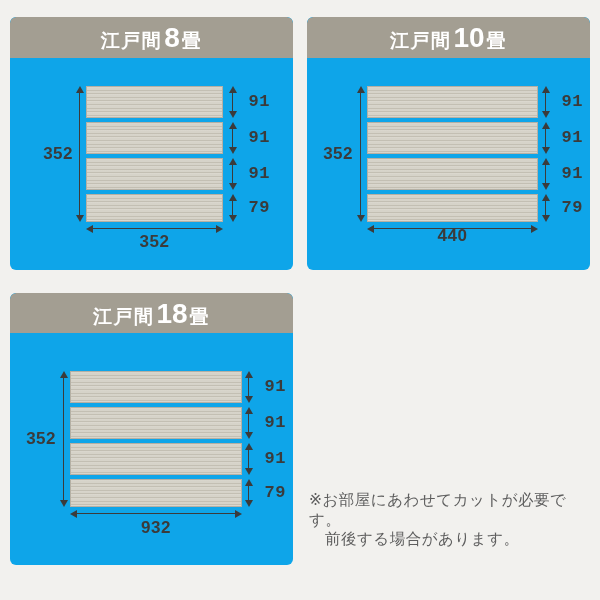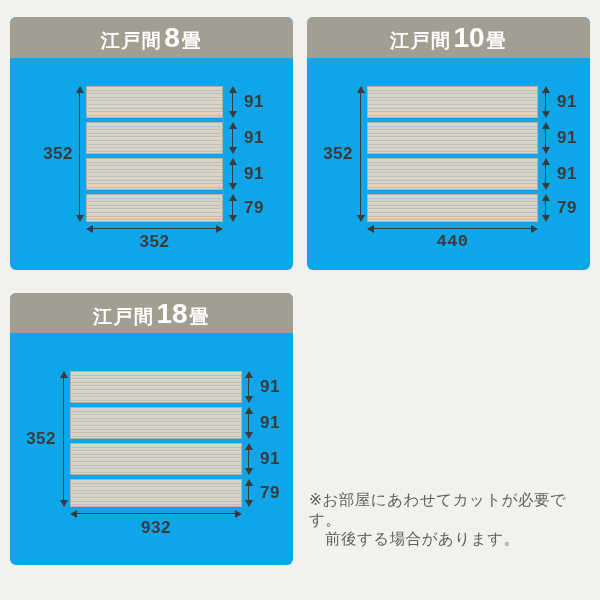--- a/index.html
+++ b/index.html
@@ -71,21 +71,21 @@
     border-left:7px solid #3b3b3b;
   }
   .dim {
     position:absolute;
     color:#3b3b3b;
     font-size:17px;
     font-weight:bold;
     line-height:20px;
     letter-spacing:0.5px;
   }
-  .dim.r { text-align:center; width:32px; }
+  .dim.r { text-align:right; width:32px;font-family:Liberation Mono, monospace; }
   .dim.l { text-align:right; }
   .dim.b { text-align:center; }
   .notes {
     position:absolute;
     left:309px;
     top:490px;
     width:285px;
     color:#5e5e5e;
     font-size:15.5px;
     line-height:19.5px;
@@ -173,21 +173,21 @@
         <span class="shaft"></span>
       </div>
     <div class="dim r" style="left:244px; top:75px;">91</div>
     <div class="dim r" style="left:244px; top:111px;">91</div>
     <div class="dim r" style="left:244px; top:147px;">91</div>
     <div class="dim r" style="left:244px; top:181px;">79</div>
 
     <div class="harrow" style="left:60px; top:207px; width:171px;">
         <span class="shaft"></span>
       </div>
-    <div class="dim b" style="left:60px; top:215px; width:171px;font-family:Liberation Mono, monospace;">440</div>
+    <div class="dim b" style="left:60px; top:209px; width:171px;">440</div>
   </div>
 </section>
 
 <section class="panel p3">
   <div class="panel-header">
     <span class="t-kanji">江戸間</span>
       <span class="t-num">18</span>
       <span class="t-kanji">畳</span>
   </div>
   <div class="diagram">

